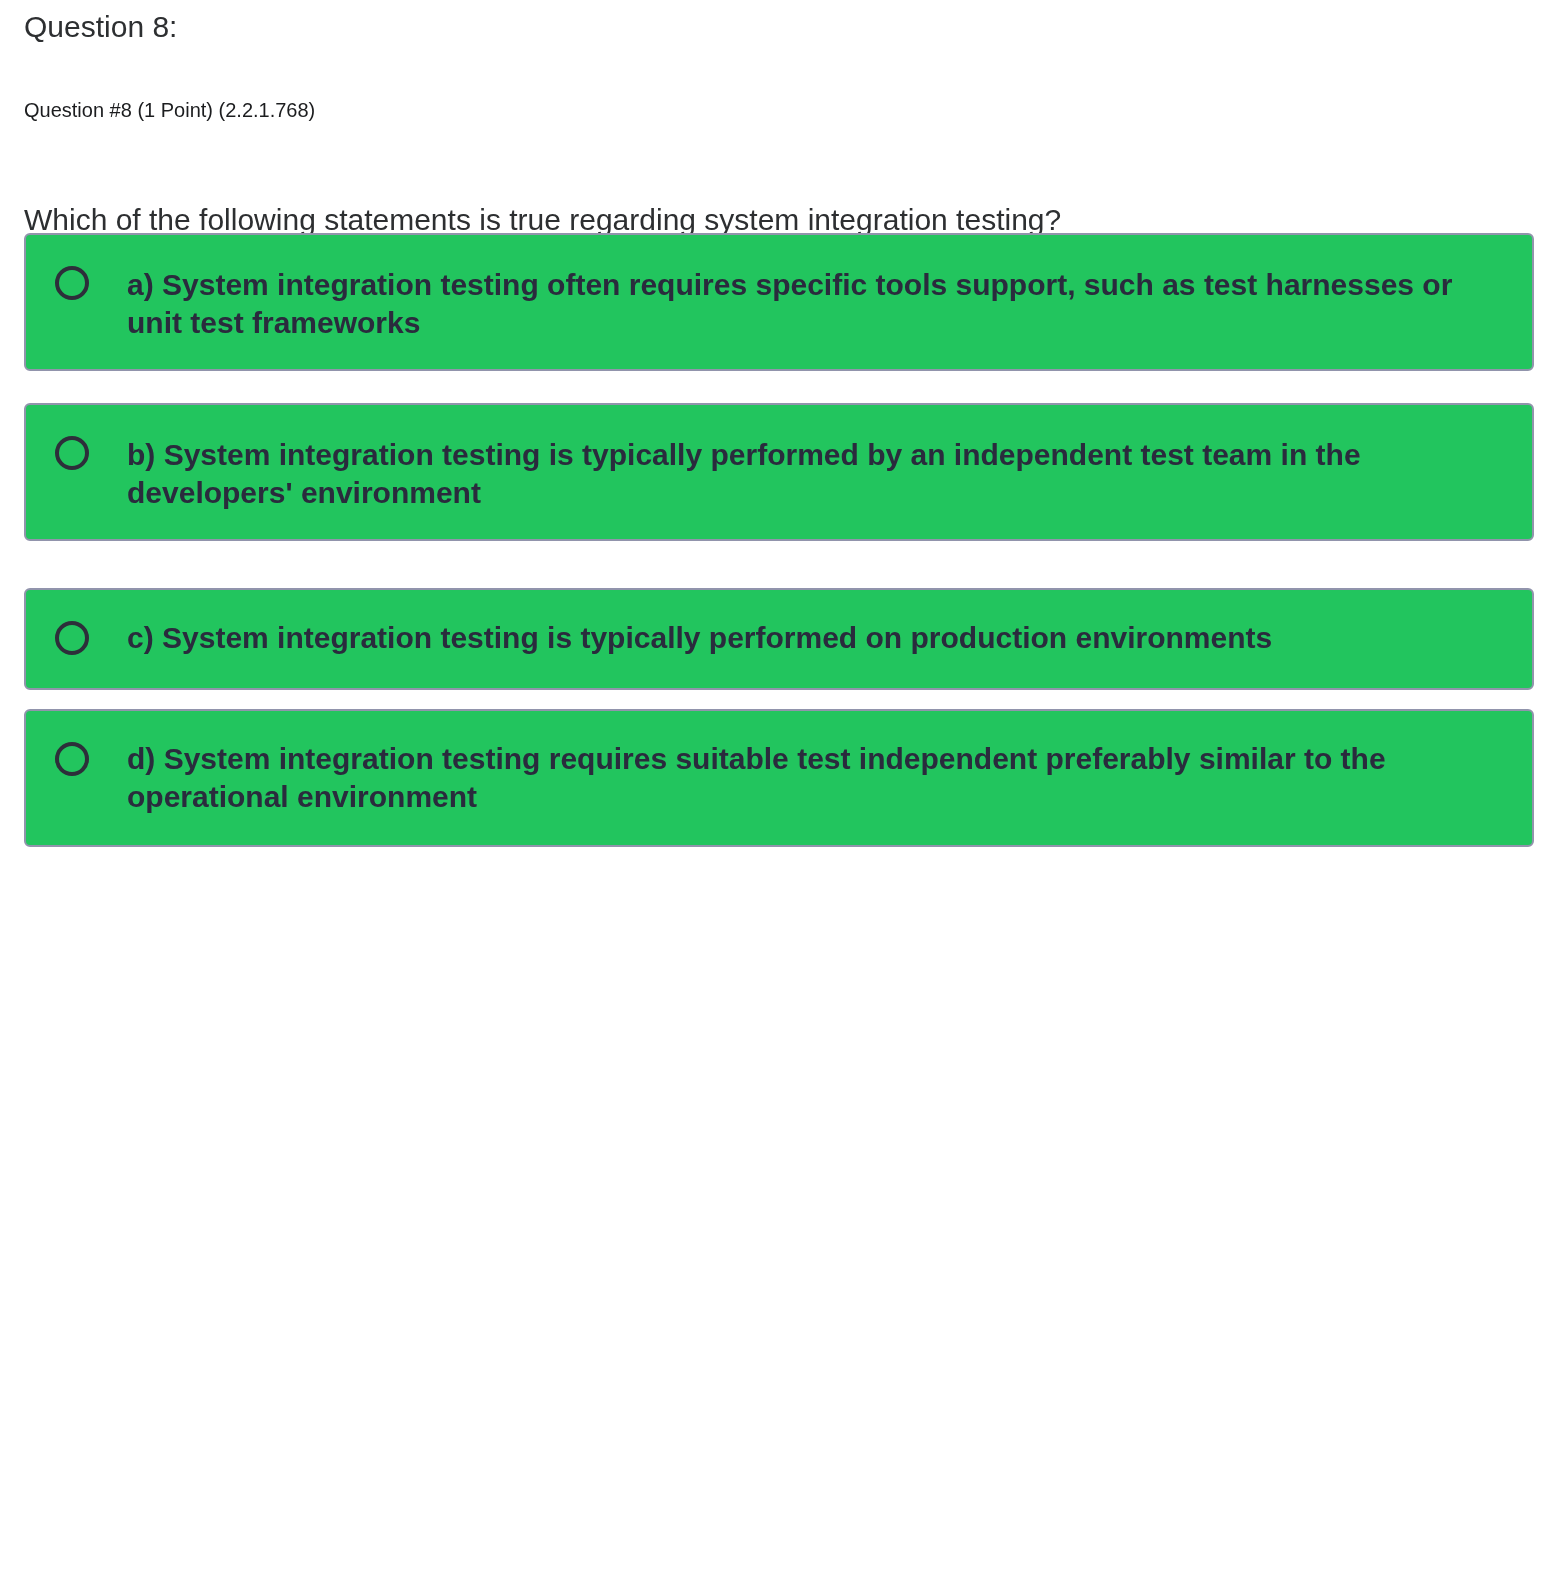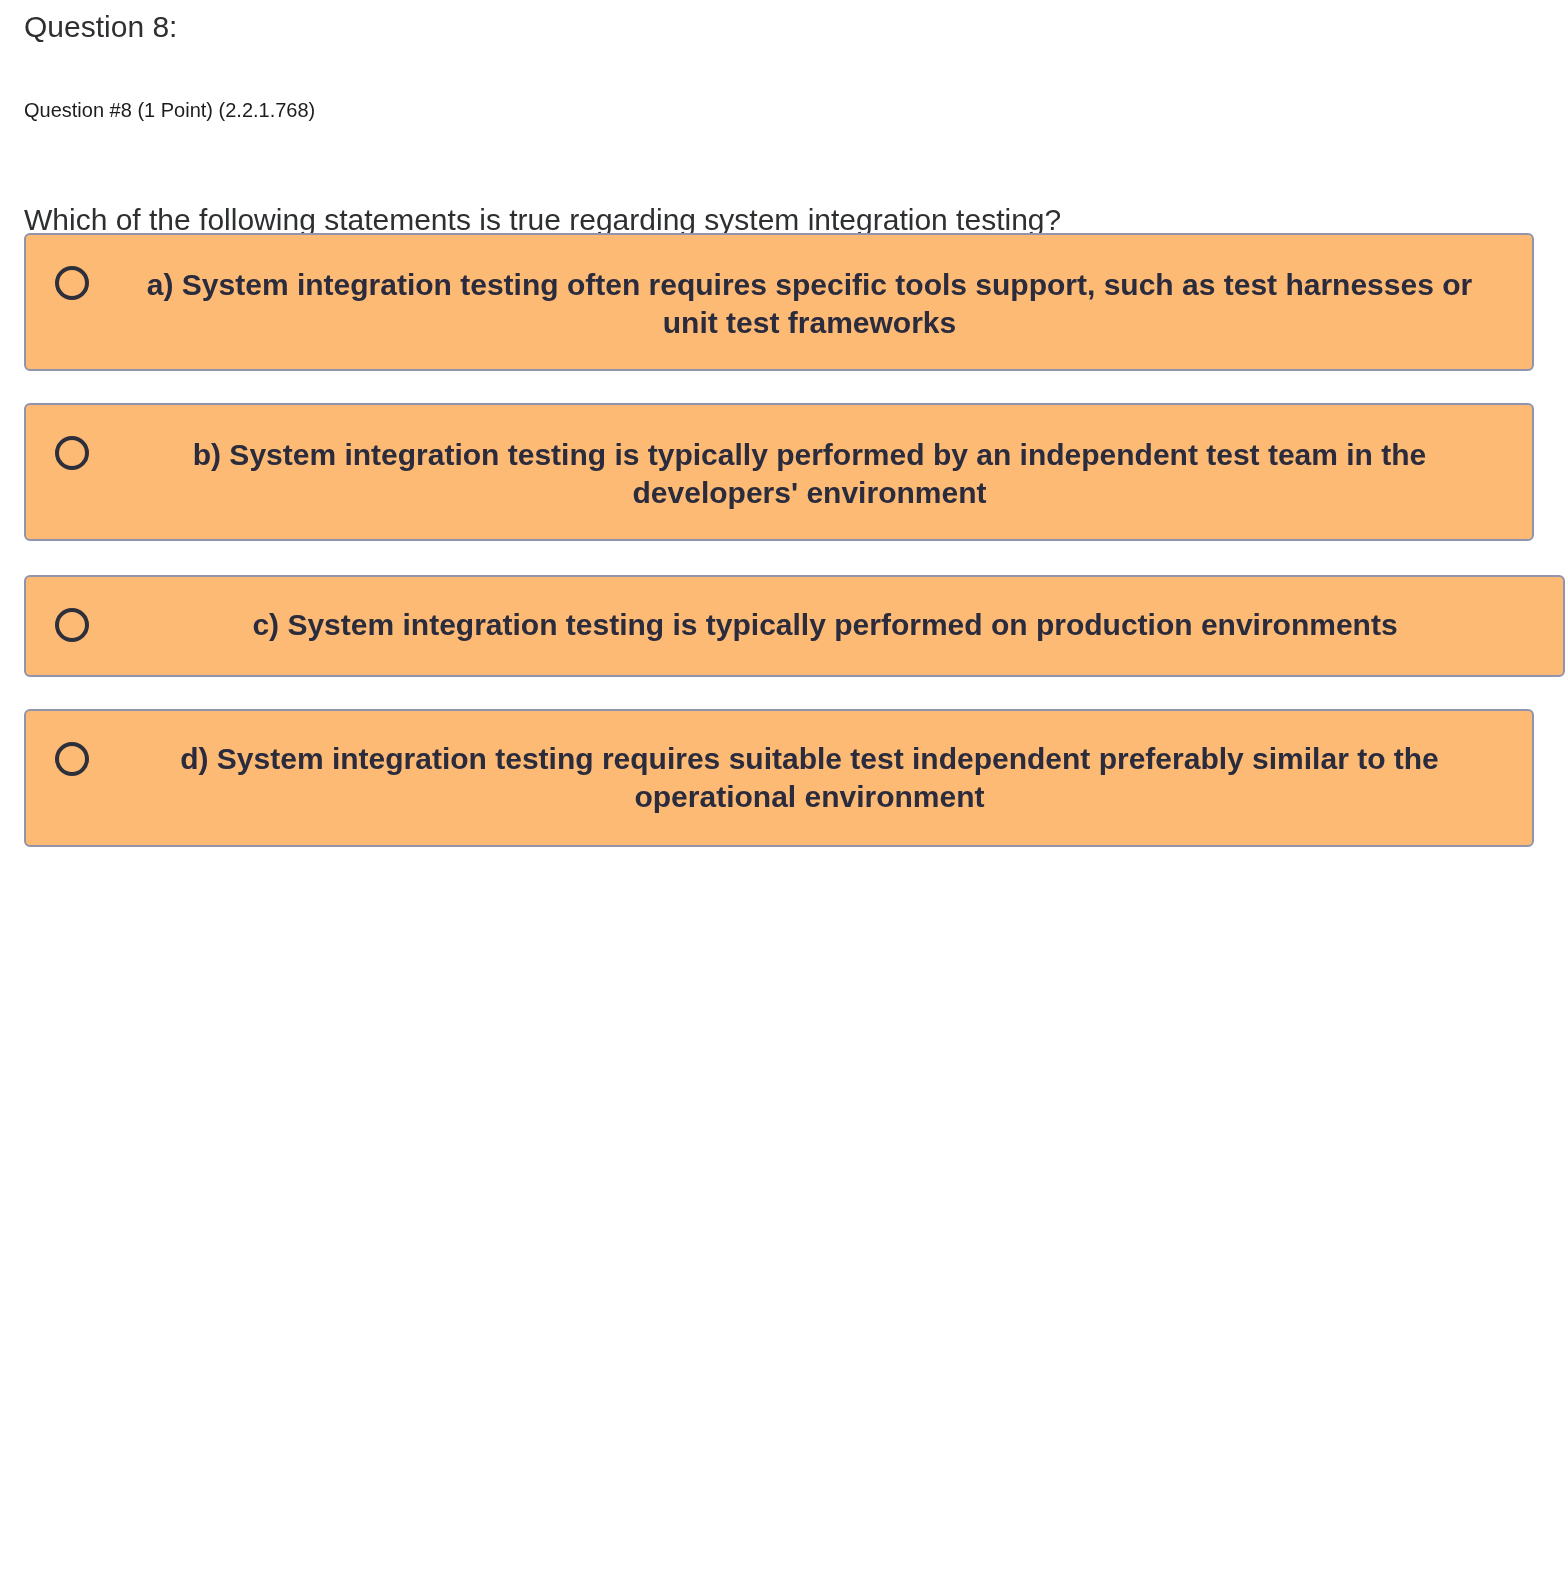--- a/index.html
+++ b/index.html
@@ -57,24 +57,23 @@
       left: 0;
       top: 233px;
       width: 1510px;
     }
     .option {
       position: absolute;
       left: 0;
       width: 1506px;
       border: 2px solid #9194ac;
       border-radius: 6px;
-      background: #fdba74;
+      background: #22c55e;
       box-sizing: content-box;
       cursor: pointer;
-      text-align: center;
     }
     .radio {
       position: absolute;
       left: 29px;
       width: 34px;
       height: 34px;
       border: 4px solid #2d2f3a;
       border-radius: 50%;
       box-sizing: border-box;
     }
@@ -100,21 +99,21 @@
     <div class="option" style="top:0px;height:134px;">
       <span class="radio" style="top:31px;"></span>
       <div class="opt-text" style="top:31px;">a) System integration testing often requires specific tools support, such as test harnesses or unit test frameworks</div>
     </div>
 
     <div class="option" style="top:170px;height:134px;">
       <span class="radio" style="top:31px;"></span>
       <div class="opt-text" style="top:31px;">b) System integration testing is typically performed by an independent test team in the developers' environment</div>
     </div>
 
-    <div class="option" style="top:342px;height:98px;padding-left:31px;">
+    <div class="option" style="top:355px;height:98px;">
       <span class="radio" style="top:31px;"></span>
       <div class="opt-text" style="top:29px;">c) System integration testing is typically performed on production environments</div>
     </div>
 
     <div class="option" style="top:476px;height:134px;">
       <span class="radio" style="top:31px;"></span>
       <div class="opt-text" style="top:29px;">d) System integration testing requires suitable test independent preferably similar to the operational environment</div>
     </div>
   </div>
 </div>

